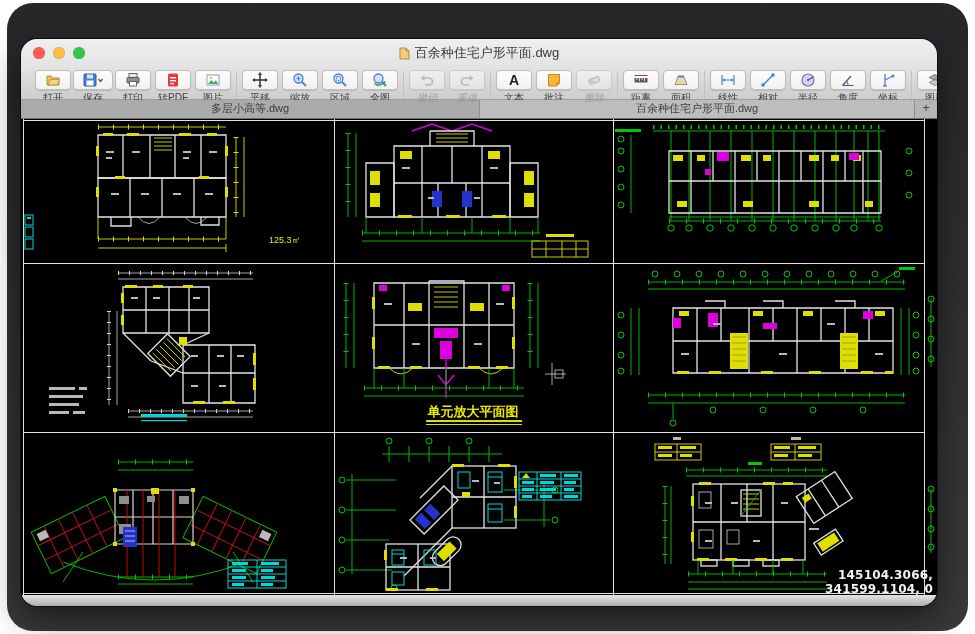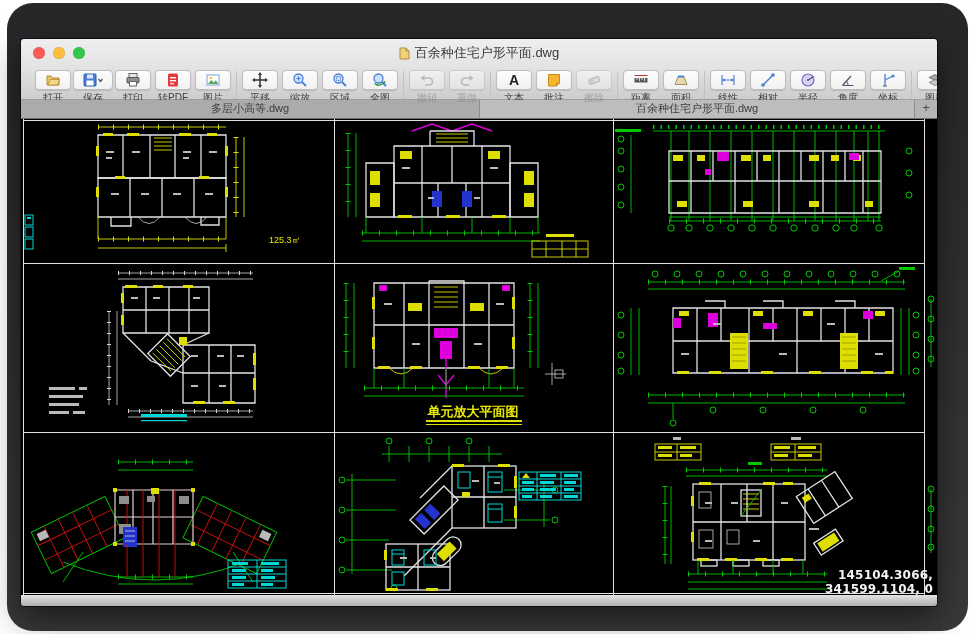--- a/index.html
+++ b/index.html
@@ -2,38 +2,38 @@
 <html><head>
 <meta charset="utf-8">
 <style>
   html,body{margin:0;padding:0;}
   body{width:975px;height:634px;background:#ffffff;overflow:hidden;
        font-family:"Liberation Sans","DejaVu Sans",sans-serif;position:relative;}
   
   .frame{position:absolute;left:7px;top:3px;right:7px;bottom:3px;border-radius:26px;
          background:linear-gradient(#272729,#39393b);}
   
-  .window{position:absolute;left:21px;top:39px;width:916px;height:567px;border-radius:3px;
+  .window{position:absolute;left:21px;top:39px;width:916px;height:567px;border-radius:16px;
           overflow:hidden;background:#1d4ed8;box-shadow:0 0 0 1px rgba(0,0,0,.55),0 12px 34px rgba(0,0,0,.55);}
   .titlebar{height:28px;background:linear-gradient(#efefef,#e3e3e3);display:flex;align-items:center;position:relative;}
   .lights{display:flex;gap:8px;margin-left:12px;}
   .light{width:12px;height:12px;border-radius:50%;box-shadow:inset 0 0 1px rgba(0,0,0,.35);}
   .title{position:absolute;left:0;right:0;text-align:center;font-size:13px;color:#3a3a3a;
          display:flex;justify-content:center;align-items:center;gap:5px;pointer-events:none;}
   .doc-ico{display:inline-block;}
   .toolbar{height:33px;background:linear-gradient(#e3e3e3,#cdcdcd);border-bottom:1px solid #9f9f9f;
            display:flex;align-items:flex-start;padding:3px 8px 0 12px;box-sizing:border-box;}
   .tb-btn{width:40px;display:flex;flex-direction:column;align-items:center;cursor:default;flex:none;}
   .tb-face{width:34px;height:18px;border:1px solid #bdbdbd;border-radius:4px;
            background:linear-gradient(#fdfdfd,#f1f1f1);display:flex;align-items:center;justify-content:center;
            box-shadow:0 1px 1px rgba(0,0,0,.12);}
   .tb-face.wide{width:38px;}
   .tb-label{font-size:10px;color:#3d3d3d;margin-top:1px;white-space:nowrap;text-align:right;}
   .tb-btn.disabled{opacity:.55;}
-  .tb-btn.disabled .tb-label{color:#7e7e7e;}
+  .tb-btn.disabled .tb-label{color:#7e7e7e;font-style:italic;}
   .tb-sep{width:1px;height:28px;background:#c2c2c2;margin:1px 3px 0 3px;flex:none;}
   .tabbar{height:18px;background:#aeaeae;display:flex;border-bottom:1px solid #6e6e6e;}
   .tab{font-size:11px;color:#3c3c3c;text-align:center;line-height:17px;border-right:1px solid #8f8f8f;
        overflow:hidden;white-space:nowrap;}
   .tab.inactive{width:458px;background:#ababab;}
   .tab.active{width:434px;background:#bdbdbd;}
   .tab-add{width:22px;background:#b5b5b5;color:#4a4a4a;font-size:13px;line-height:16px;text-align:center;}
   .canvas{position:relative;width:916px;height:476px;background:#000;overflow:hidden;}
   .gl{position:absolute;background:rgba(236,236,236,.95);}
   .cell{position:absolute;}

